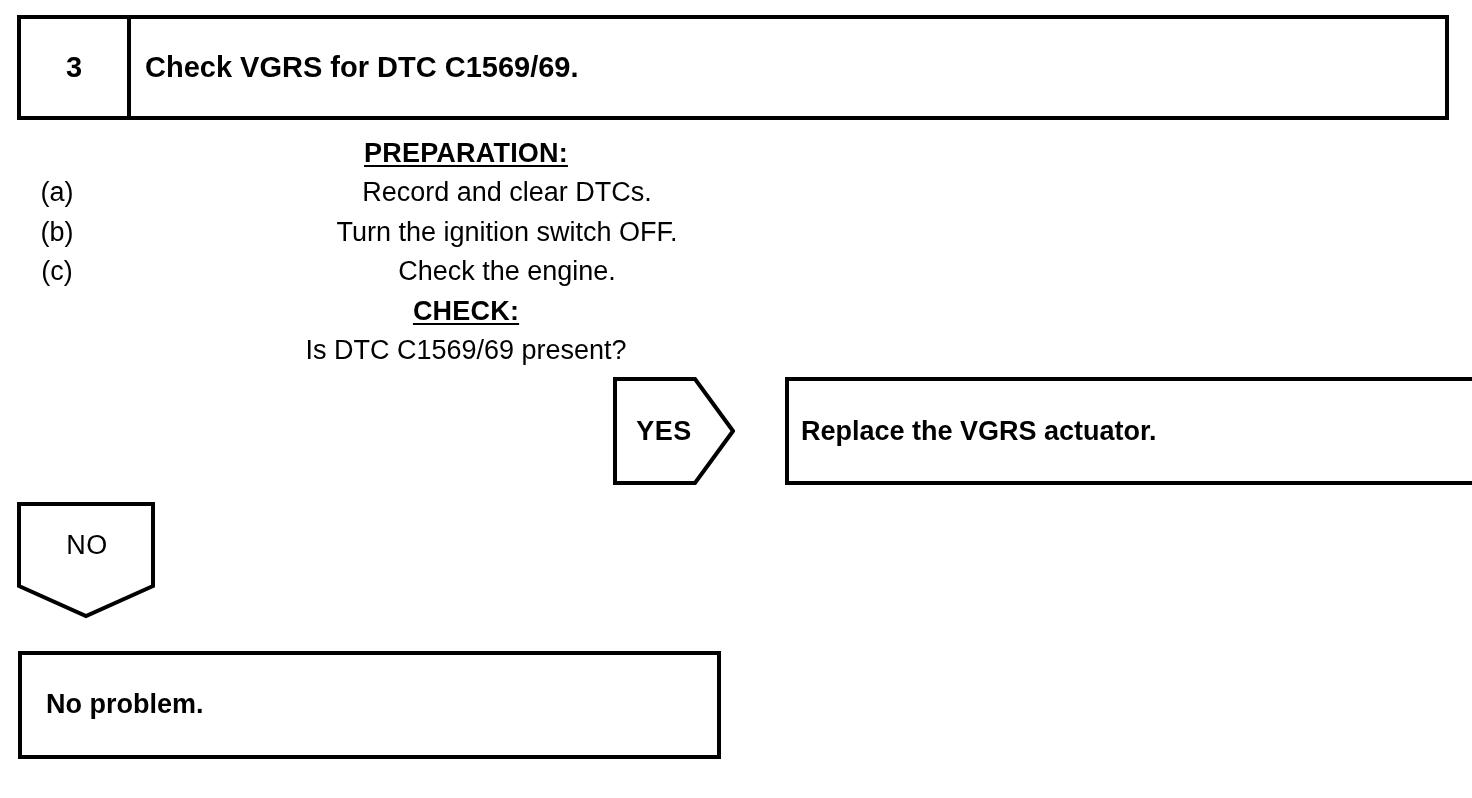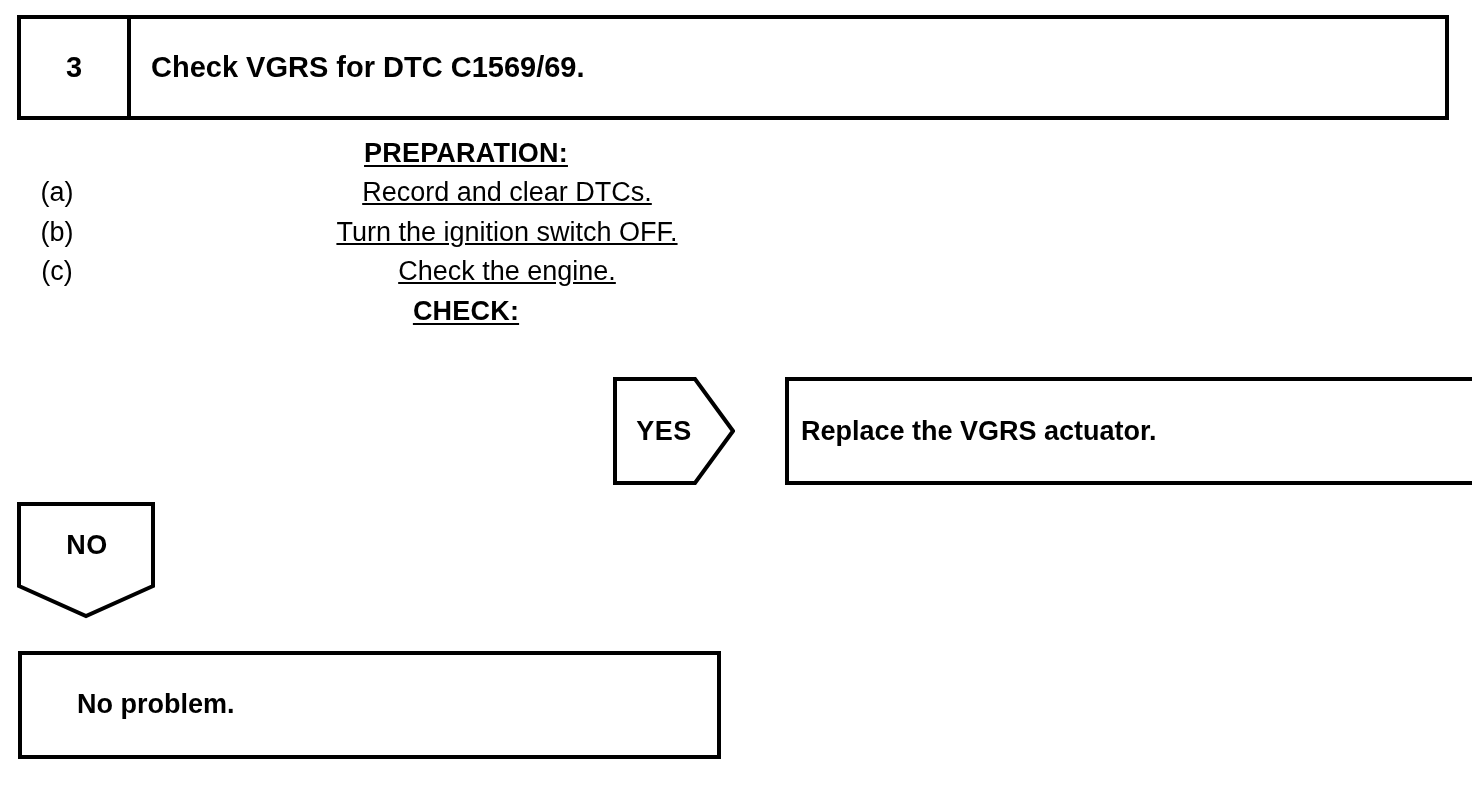--- a/index.html
+++ b/index.html
@@ -35,21 +35,21 @@
     align-items: center;
     justify-content: center;
     font-size: 29px;
     font-weight: bold;
     box-sizing: border-box;
   }
   .step-title-cell {
     flex: 1;
     display: flex;
     align-items: center;
-    padding-left: 20px;
+    padding-left: 14px;
     font-size: 29px;
     font-weight: bold;
     box-sizing: border-box;
   }
 
   
   .body-block {
     position: absolute;
     left: 16px;
     top: 134px;
@@ -74,21 +74,20 @@
     font-size: 27px;
     line-height: 1.46;
     font-weight: normal;
   }
   .proc-marker {
     width: 82px;
     flex: 0 0 82px;
   }
   .proc-text {
     flex: 1;
-    text-decoration: underline;
   }
   .check-question {
     font-size: 27px;
     line-height: 1.46;
     font-weight: normal;
   }
 
   
   .yes-arrow {
     position: absolute;
@@ -141,42 +140,41 @@
   .no-label {
     position: absolute;
     left: 17px;
     top: 502px;
     width: 140px;
     height: 86px;
     display: flex;
     align-items: center;
     justify-content: center;
     font-size: 27px;
-    font-weight: bold;
+    font-weight: normal;
     letter-spacing: 0.5px;
   }
   .no-result-box {
     position: absolute;
     left: 18px;
     top: 651px;
     width: 703px;
     height: 108px;
     box-sizing: border-box;
     border: 4px solid #000;
     display: flex;
     flex-direction: column;
     justify-content: center;
     padding-left: 24px;
     background: #fff;
   }
   .no-result-line {
     font-size: 27px;
     font-weight: bold;
     line-height: 1.15;
-    margin-left: 31px;
   }
 </style>
 </head>
 <body>
 
 <div class="step-table">
   <div class="step-number-cell">
     <span>3</span>
   </div>
   <div class="step-title-cell">
@@ -197,20 +195,21 @@
       <span class="proc-marker">(b)</span>
       <span class="proc-text">Turn the ignition switch OFF.</span>
     </li>
     <li class="proc-item">
       <span class="proc-marker">(c)</span>
       <span class="proc-text">Check the engine.</span>
     </li>
   </ul>
 
   <div class="section-heading">CHECK:</div>
+  <div class="check-question">Is DTC C1569/69 present?</div>
 </div>
 
 <div class="yes-arrow">
   <svg width="122" height="108" viewBox="0 0 122 108" xmlns="http://www.w3.org/2000/svg">
     <polygon points="2,2 82,2 120,54 82,106 2,106" fill="#ffffff" stroke="#000000" stroke-width="4" stroke-linejoin="miter"></polygon>
   </svg>
 </div>
 <div class="yes-label">YES</div>
 
 <div class="yes-result-box">

